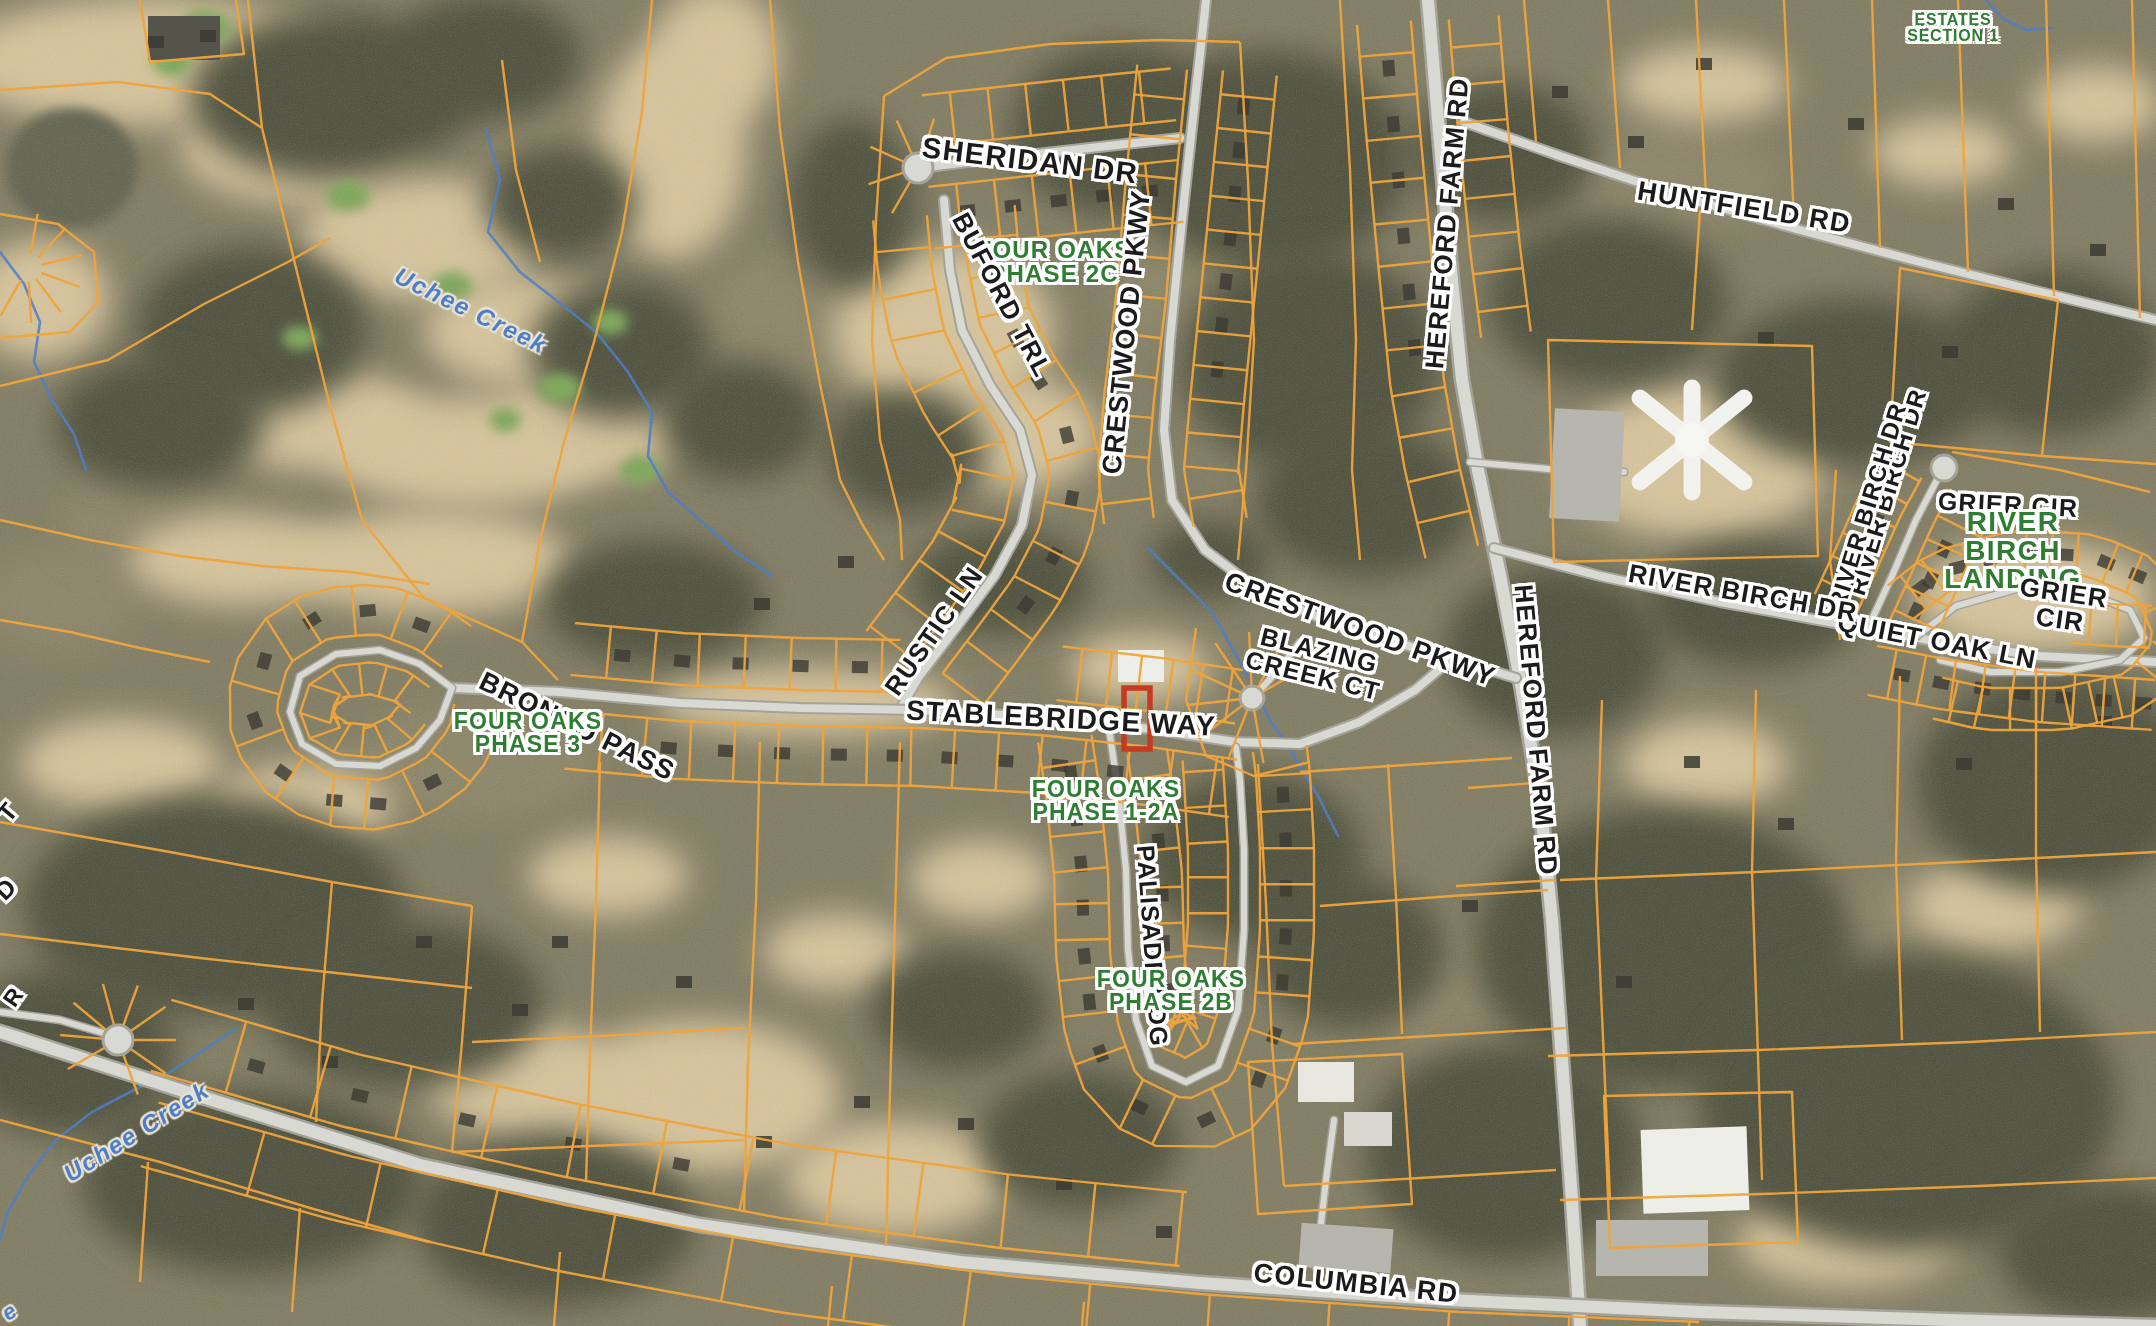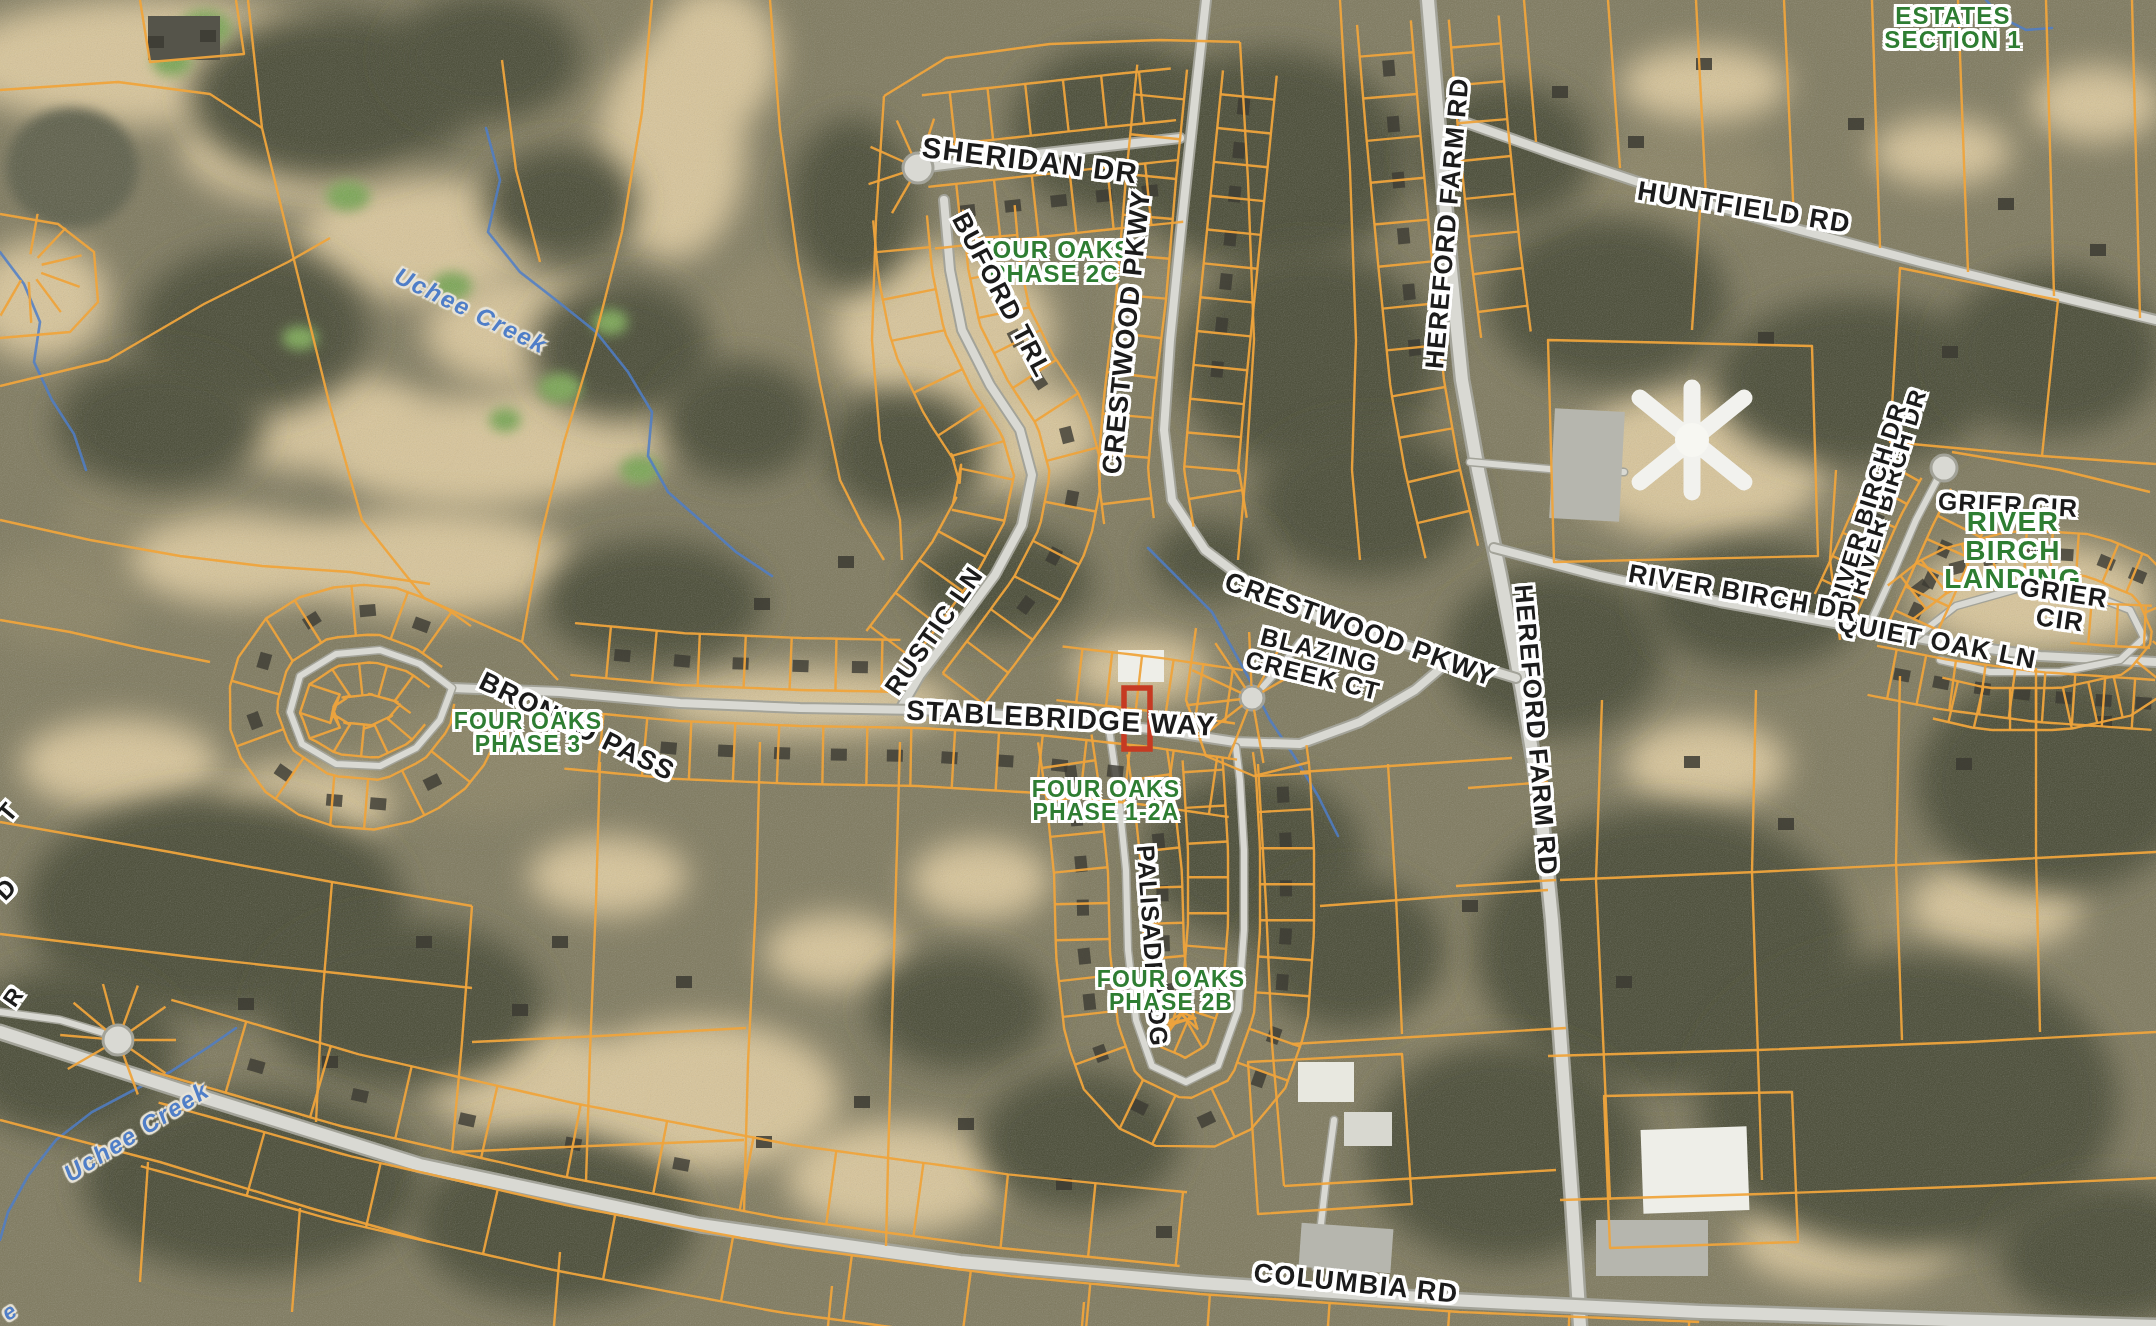--- a/index.html
+++ b/index.html
@@ -696,21 +696,21 @@
   <rect id="selparcel" x="1124" y="688" width="26" height="61" fill="none" stroke="#C63A22" stroke-width="5.5"></rect>
     </svg>
   <div id="labels">
       <div class="lbl road" style="left: 1030px; top: 161px; font-size: 29px; transform: translate(-50%, -50%) rotate(7deg);">SHERIDAN DR</div>
       <div class="lbl subdivision" style="left: 1054px; top: 262px; font-size: 24px; transform: translate(-50%, -50%) rotate(0deg);">FOUR OAKS
 PHASE 2C</div>
       <div class="lbl road" style="left: 1002px; top: 295px; font-size: 26px; transform: translate(-50%, -50%) rotate(62deg);">BUFORD TRL</div>
       <div class="lbl road" style="left: 1127px; top: 332px; font-size: 27px; transform: translate(-50%, -50%) rotate(-84deg);">CRESTWOOD PKWY</div>
       <div class="lbl road" style="left: 1447px; top: 223px; font-size: 26px; transform: translate(-50%, -50%) rotate(-85deg);">HEREFORD FARM RD</div>
       <div class="lbl road" style="left: 1744px; top: 208px; font-size: 27px; transform: translate(-50%, -50%) rotate(9deg);">HUNTFIELD RD</div>
-      <div class="lbl subdivision" style="left: 1953px; top: 28px; font-size: 24px; transform: translate(-50%, -50%) rotate(0deg);">ESTATES
+      <div class="lbl subdivision" style="left: 1953px; top: 28px; font-size: 16px; transform: translate(-50%, -50%) rotate(0deg);">ESTATES
 SECTION 1</div>
       <div class="lbl road" style="left: 1888px; top: 492px; font-size: 24px; transform: translate(-50%, -50%) rotate(-73deg);">RIVER BIRCH DR</div>
       <div class="lbl road" style="left: 1868px; top: 506px; font-size: 24px; transform: translate(-50%, -50%) rotate(-73deg);">RIVER BIRCH DR</div>
       <div class="lbl road" style="left: 2008px; top: 505px; font-size: 25px; transform: translate(-50%, -50%) rotate(3deg);">GRIER CIR</div>
       <div class="lbl subdivision" style="left: 2013px; top: 551px; font-size: 28px; transform: translate(-50%, -50%) rotate(0deg);">RIVER BIRCH
 LANDING</div>
       <div class="lbl road" style="left: 2062px; top: 606px; font-size: 26px; transform: translate(-50%, -50%) rotate(8deg);">GRIER CIR</div>
       <div class="lbl road" style="left: 1937px; top: 641px; font-size: 26px; transform: translate(-50%, -50%) rotate(11deg);">QUIET OAK LN</div>
       <div class="lbl road" style="left: 1743px; top: 593px; font-size: 26px; transform: translate(-50%, -50%) rotate(10deg);">RIVER BIRCH DR</div>
       <div class="lbl road" style="left: 1360px; top: 630px; font-size: 27px; transform: translate(-50%, -50%) rotate(20deg);">CRESTWOOD PKWY</div>

